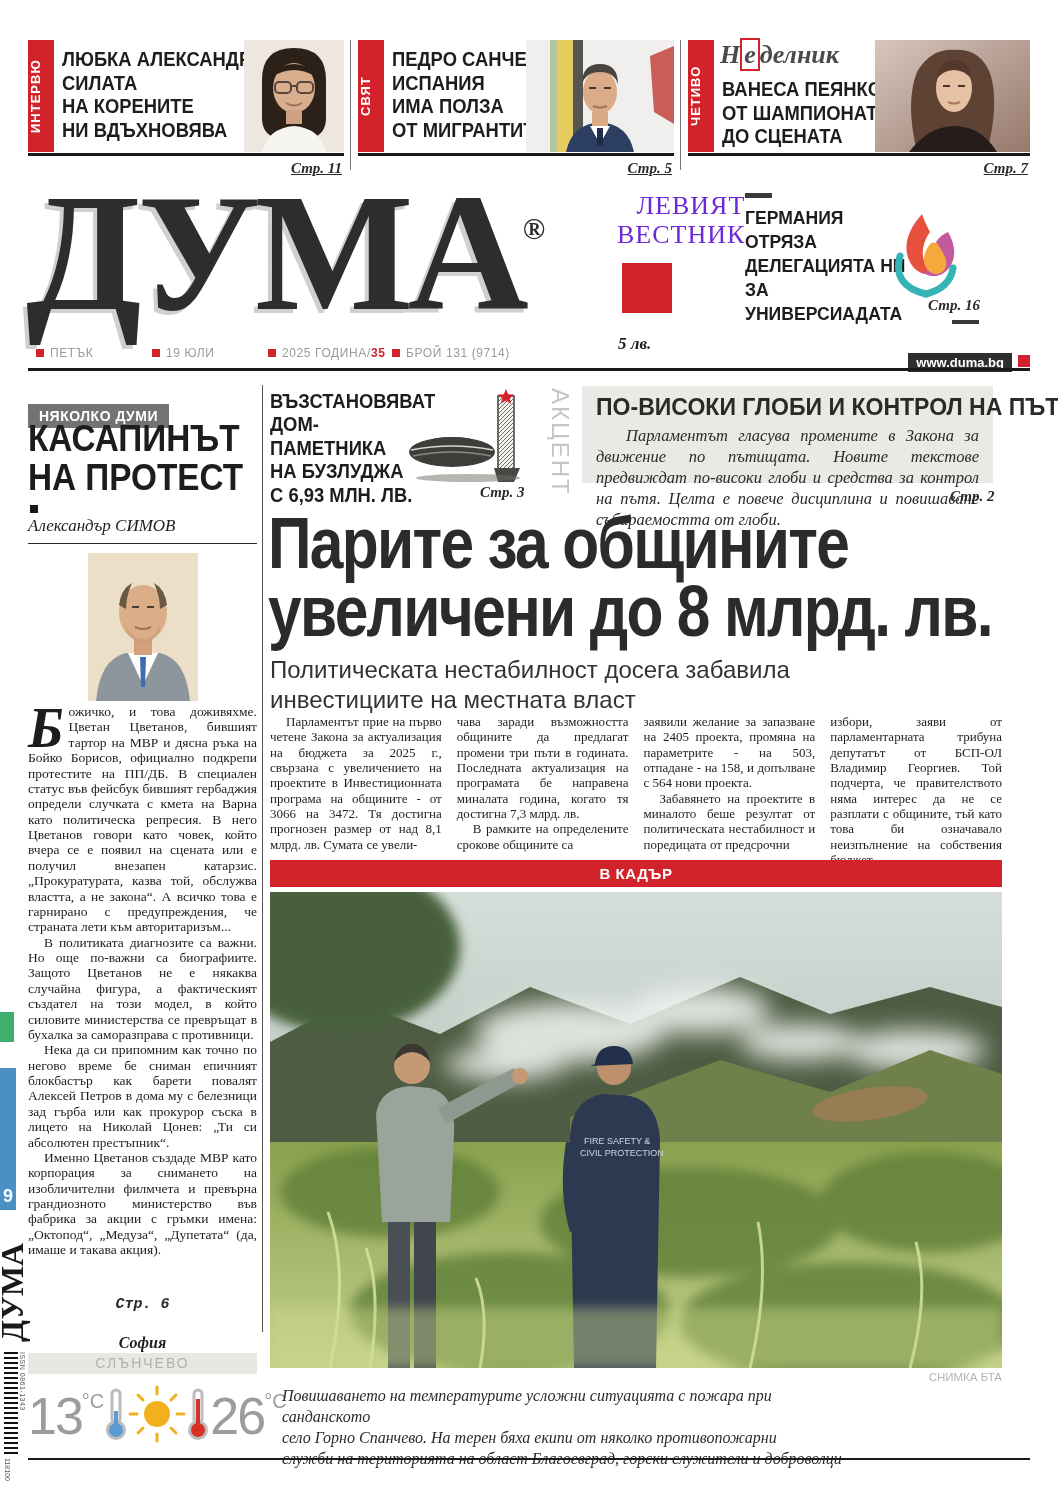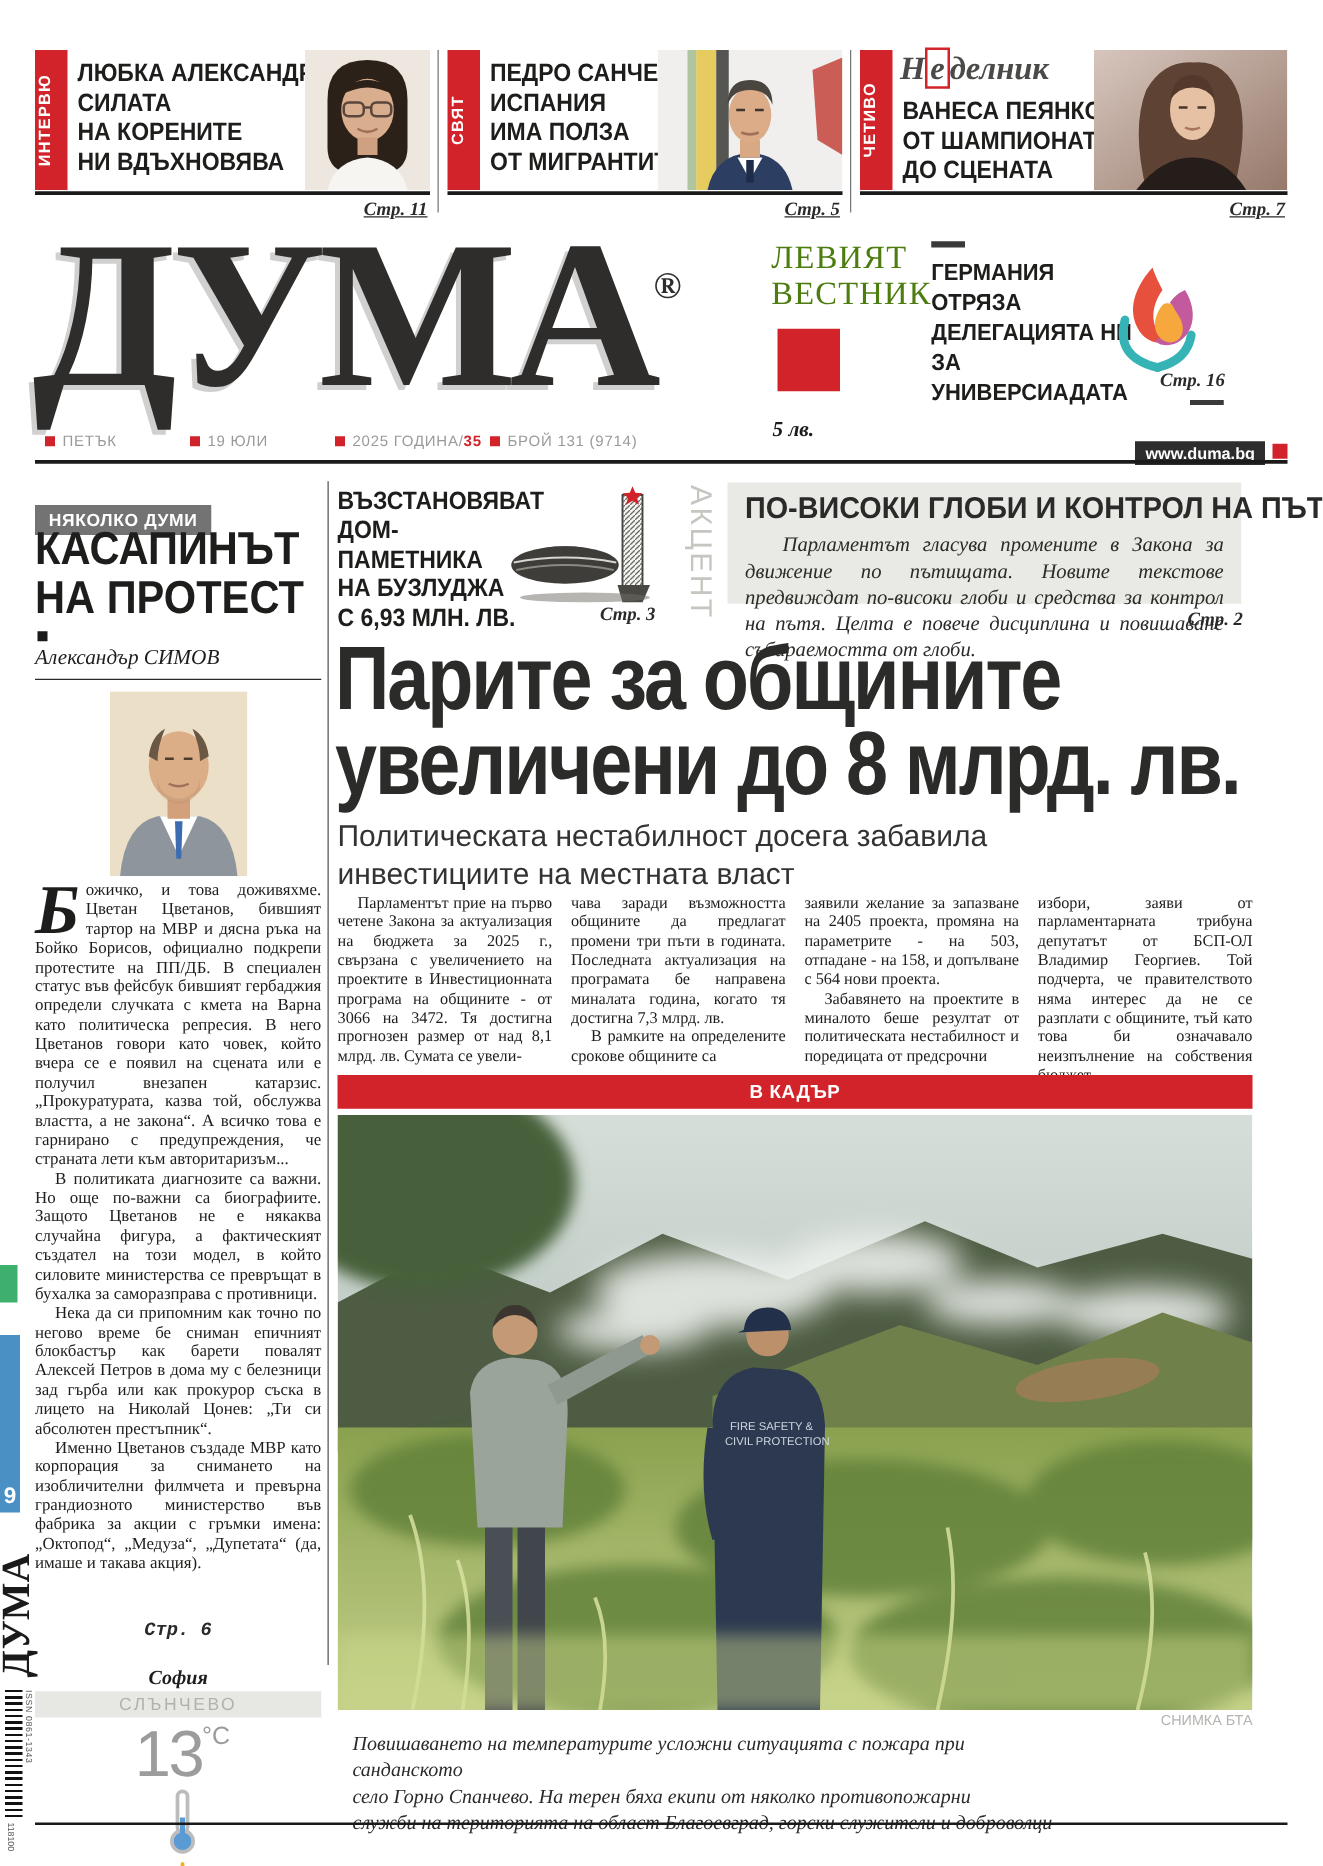--- a/index.html
+++ b/index.html
@@ -27,21 +27,21 @@
   .t-page{position:absolute;right:2px;top:120px;text-decoration:underline;}
   .nedelnik{position:absolute;left:32px;top:0;font:italic 700 26px "Liberation Serif",serif;color:#4a4a48;}
   .nedelnik .boxed{border:2px solid #d2232a;padding:0 2px;color:#4a4a48;}
 
   
   .logo{position:absolute;left:26px;top:168px;
         font:700 168px/1 "Liberation Serif",serif;color:#2f2d2b;letter-spacing:-6px;
         text-shadow:-4px 4px 0 rgba(120,120,120,.35);}
   .logo sup{font-size:30px;letter-spacing:0;vertical-align:70px;text-shadow:none;}
   .tagline{position:absolute;left:617px;top:192px;
-           font:400 26px/1.1 "Liberation Serif",serif;color:#4d7c0f;letter-spacing:1px;}
+           font:400 26px/1.1 "Liberation Serif",serif;color:#6d28d9;letter-spacing:1px;text-align:right;}
   .redsq-big{position:absolute;left:622px;top:263px;width:50px;height:50px;background:#d2232a;}
   .promo-dash-top{position:absolute;left:745px;top:193px;width:27px;height:5px;background:#3a3a3a;}
   .promo-title{position:absolute;left:745px;top:206px;width:170px;
                font:700 18.5px/1.3 "Liberation Sans",sans-serif;color:#1d1d1b;
                transform:scaleX(.95);transform-origin:left top;white-space:pre-line;}
   .promo-page{position:absolute;left:928px;top:297px;}
   .promo-dash-bot{position:absolute;left:952px;top:320px;width:27px;height:4px;background:#3a3a3a;}
   .flame{position:absolute;left:890px;top:210px;}
   .price{position:absolute;left:618px;top:334px;font:italic 700 17px "Liberation Serif",serif;}
 
@@ -73,21 +73,21 @@
   .op-body p.ind{text-indent:16px;}
   .dropcap{float:left;font:italic 700 56px/44px "Liberation Serif",serif;padding:2px 5px 0 0;}
   .op-page{position:absolute;left:28px;top:1296px;width:229px;text-align:center;font-family:Liberation Mono, monospace;}
 
   
   .w-city{position:absolute;left:28px;top:1334px;width:229px;text-align:center;
           font:italic 700 16px "Liberation Serif",serif;}
   .w-cond{position:absolute;left:28px;top:1353px;width:229px;height:21px;background:#e7e7e3;
           font:400 14px/21px "Liberation Sans",sans-serif;color:#b2b2ad;text-align:center;letter-spacing:2px;}
   .w-row{position:absolute;left:28px;top:1378px;width:236px;height:76px;display:flex;
-         align-items:center;justify-content:space-between;flex-direction:column;}
+         align-items:center;justify-content:space-between;}
   .w-temp{font:400 52px/1 "Liberation Sans",sans-serif;color:#9c9c9c;letter-spacing:-2px;}
   .w-temp sup{font-size:20px;vertical-align:26px;letter-spacing:0;}
 
   
   .coldiv{position:absolute;left:262px;top:385px;width:1px;height:947px;background:#555;}
 
   
   .buz-title{position:absolute;left:270px;top:390px;width:160px;
              font:700 20px/1.17 "Liberation Sans",sans-serif;
              transform:scaleX(.92);transform-origin:left top;white-space:pre-line;}

